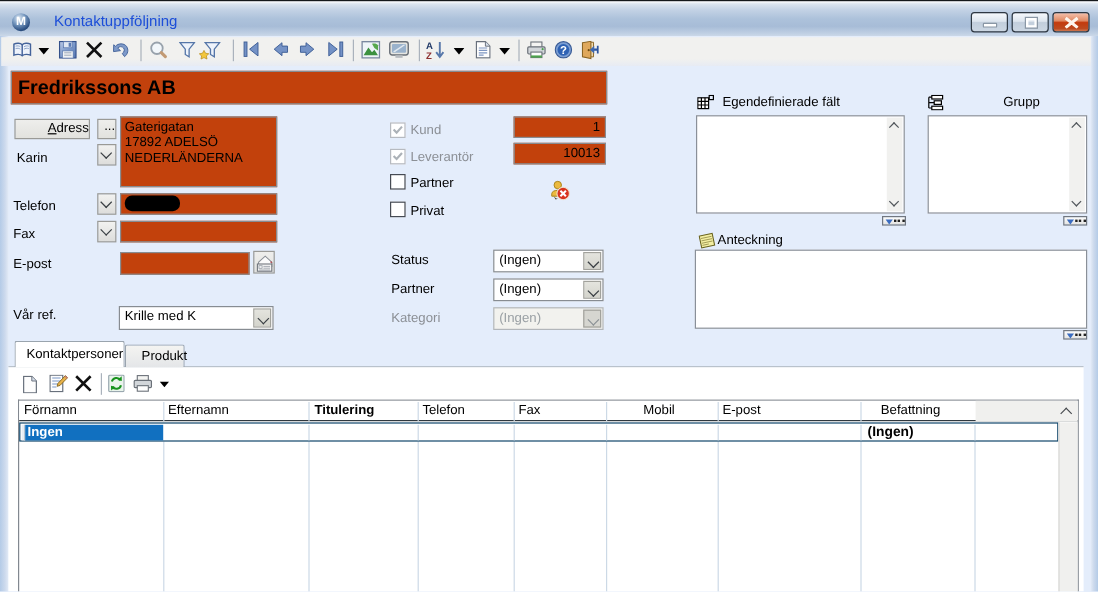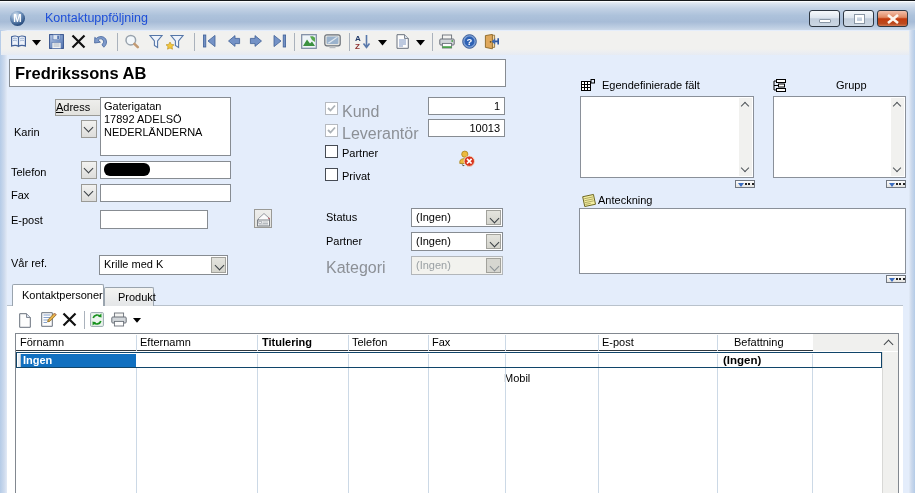--- a/index.html
+++ b/index.html
@@ -22,24 +22,24 @@
 #b-close{ left:877px; background:linear-gradient(#f4c0ab, #e08a64 42%, #c33b0e 52%, #bc4a1f 85%, #d07a54); }
 #b-min i { position:absolute; left:9px; top:8px; width:12px; height:4px; background:#fff; border:1px solid #8a97a5; border-radius:1px; }
 #b-max i { position:absolute; left:11px; top:4px; width:9px; height:8px; border:2px solid #fff; outline:1px solid #8a97a5; }
 
 
 #toolbar { left:1px; top:31px; width:908px; height:24px;
   background:linear-gradient(#f1f1ef 0%, #f1f1ef 75%, #e7ebf3 100%); }
 .ti { position:absolute; top:34px; }
 .tsep { position:absolute; top:33px; width:1px; height:18px; background:#aab2bc; }
 
-.inp { position:absolute; background:#ffffff; border:1px solid #878c92; }
-.btn { position:absolute; background:linear-gradient(#eeeeec,#e2e2de); border:1px solid #9a9a96; text-align:left; color:#000;margin-left:43px; }
+.inp { position:absolute; background:#c2410c; border:1px solid #878c92; }
+.btn { position:absolute; background:linear-gradient(#eeeeec,#e2e2de); border:1px solid #9a9a96; text-align:right; color:#000; }
 .lbl { position:absolute; font-size:11px; color:#000; }
-.glbl { position:absolute; font-size:16px; color:#8c9096; }
+.glbl { position:absolute; font-size:11px; color:#8c9096; }
 .ddbtn { position:absolute; width:16px; background:linear-gradient(#f2f2f0,#dddddb); border:1px solid #9a9a96; }
 .chev { position:absolute; width:7px; height:7px; border-right:1.6px solid #3a3f44; border-bottom:1.6px solid #3a3f44; transform:rotate(45deg); }
 .cb { position:absolute; width:13px; height:13px; background:#fff; border:1.5px solid #464b54; }
 .cbd { border:1px solid #b6bac0 !important; }
 .combo { position:absolute; background:#fff; border:1px solid #878c92; }
 .combo .cbtn { position:absolute; right:1px; top:1px; bottom:1px; width:15px; background:linear-gradient(#e4e4de,#d4d4cc); border:1px solid #a2a29c; }
 .combo .ctxt { position:absolute; left:4px; top:2px; font-size:11px; }
 .listbox { position:absolute; background:#fff; border:1px solid #8a9099; }
 .sb { position:absolute; top:1px; bottom:1px; right:1px; width:13px; background:#f1f1ef; }
 .mbtn { position:absolute; width:20px; height:8px; background:linear-gradient(#fdfdfd,#e4e4e2); border:1px solid #717780; }
@@ -369,21 +369,21 @@
 
 <div class="abs" id="grid"></div>
 <div id="gridinner">
 
   <div class="abs" style="left:16px; top:334px; width:882px; height:17px; background:#fff; border-bottom:1.4px solid #30383f;"></div>
   <div class="hdr" style="left:20px;  top:336px;">Förnamn</div>
   <div class="hdr" style="left:140px; top:336px;">Efternamn</div>
   <div class="hdr" style="left:262px; top:336px;font-weight:bold;">Titulering</div>
   <div class="hdr" style="left:352px; top:336px;">Telefon</div>
   <div class="hdr" style="left:432px; top:336px;">Fax</div>
-  <div class="hdr" style="left:504px; top:336px;margin-top:36px;">Mobil</div>
+  <div class="hdr" style="left:536px; top:336px;">Mobil</div>
   <div class="hdr" style="left:602px; top:336px;">E-post</div>
   <div class="hdr" style="left:722px; top:336px;padding-left:12px;">Befattning</div>
   <div class="abs" style="left:813px; top:334px; width:85px; height:17px; background:#f0f0ee;"></div>
 
   <div class="colline" style="left:136px; top:352px; height:141px;"></div>
   <div class="colline" style="left:257px; top:352px; height:141px;"></div>
   <div class="colline" style="left:348px; top:352px; height:141px;"></div>
   <div class="colline" style="left:428px; top:352px; height:141px;"></div>
   <div class="colline" style="left:505px; top:352px; height:141px;"></div>
   <div class="colline" style="left:598px; top:352px; height:141px;"></div>

